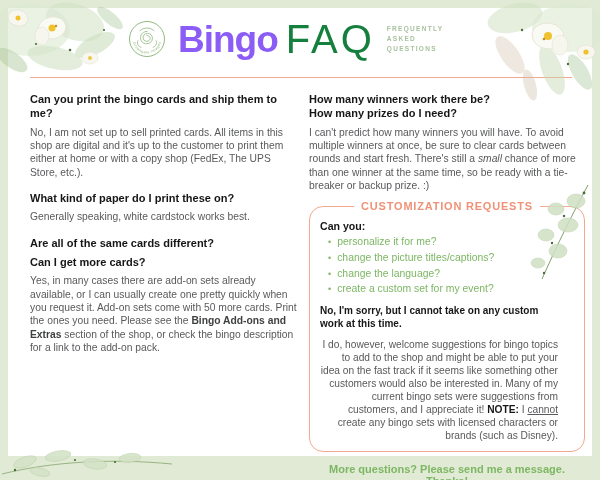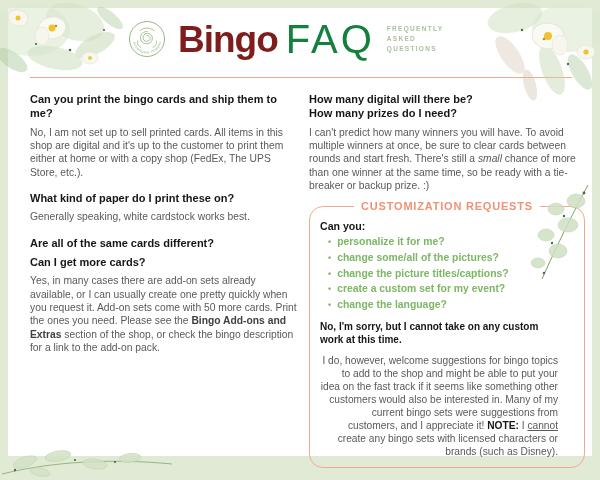--- a/index.html
+++ b/index.html
@@ -5,41 +5,41 @@
   * { margin:0; padding:0; box-sizing:border-box; }
   html,body { width:600px; height:480px; overflow:hidden; }
   body { font-family:"Liberation Sans","DejaVu Sans",sans-serif; background:#e1ead4; position:relative; }
 
   .card { position:absolute; left:8px; top:8px; width:584px; height:448px; background:#ffffff; }
 
   
   .header { position:absolute; left:0; top:0; width:100%; height:70px; }
   .header-inner { position:absolute; left:118px; top:10px; display:flex; align-items:center; }
   .logo { width:42px; height:42px; margin-right:10px; }
-  .title-bold { font-size:37px; font-weight:800; color:#7f1d1d; letter-spacing:-1px; line-height:1; }
+  .title-bold { font-size:37px; font-weight:800; color:#8b5cf6; letter-spacing:-1px; line-height:1; }
   .title-light { font-size:40px; font-weight:100; color:#15803d; letter-spacing:3px; line-height:1; margin-left:8px; font-family:"Liberation Sans",sans-serif; }
   .tagline { margin-left:12px; color:#a9c29e; font-size:6.5px; letter-spacing:1.3px; font-weight:600; line-height:1.5; }
   .header-rule { position:absolute; left:22px; top:69px; width:542px; height:0; border-top:1px solid #f2a98e; }
 
   
   .col { position:absolute; top:84px; }
   .col-left  { left:22px;  width:268px; }
   .col-right { left:301px; width:276px; }
 
   .question { font-size:11px; font-weight:700; color:#161616; line-height:1.3; margin-bottom:5px; }
   .answer   { font-size:10.3px; color:#58595b; line-height:1.3; margin-bottom:12px; }
   .answer b { color:#3f4042; }
 
   
   .cbox { position:relative; border:1.2px solid #f2a98e; border-radius:14px; padding:13px 26px 9px 10px; margin-top:14px; }
   .cbox-title { position:absolute; top:-7px; left:50%; transform:translateX(-50%); background:#ffffff; padding:0 7px;
                 color:#ef9277; font-size:11px; font-weight:700; letter-spacing:0.8px; white-space:nowrap; }
   .cbox-intro { font-size:10.6px; font-weight:700; color:#161616; margin-bottom:2px; }
   .cbox ul { list-style:none; margin-left:8px; margin-bottom:7px; }
-  .cbox li { font-size:10.4px; font-weight:700; color:#7db764; line-height:1.5; }
+  .cbox li { font-size:10.4px; font-weight:400; color:#7db764; line-height:1.5; }
   .cbox li::before { content:"•"; margin-right:6px; font-size:9px; }
   .cbox-no { font-size:10px; font-weight:700; color:#161616; line-height:1.3; margin-bottom:8px; }
   .cbox-para { font-size:10.2px; color:#58595b; line-height:1.28;text-align:right; }
   .cbox-para .note { font-weight:700; color:#161616; }
   .cbox-para .u { text-decoration:underline; }
 
   .closing { margin-top:11px; text-align:center; color:#7db764; font-weight:700; font-size:11px; }
 
   
   .deco { position:absolute; pointer-events:none; }
@@ -92,35 +92,34 @@
     </div>
     <div>
       <div class="question">Can I get more cards?</div>
       <div class="answer"><span>Yes, in many cases there are add-on sets already available, or I can usually create one pretty quickly when you request it. Add-on sets come with 50 more cards. Print the ones you need. Please see the </span><b>Bingo Add-ons and Extras</b><span> section of the shop, or check the bingo description for a link to the add-on pack.</span></div>
     </div>
   </div>
 
   <div class="col col-right">
     <div>
       <div class="question">
-        <div>How many digital will there be?</div>
+        <div>How many winners work there be?</div>
         <div>How many prizes do I need?</div>
       </div>
       <div class="answer"><span>I can't predict how many winners you will have. To avoid multiple winners at once, be sure to clear cards between rounds and start fresh. There's still a </span><i>small</i><span> chance of more than one winner at the same time, so be ready with a tie-breaker or backup prize. :)</span></div>
     </div>
 
     <div class="cbox">
       <span class="cbox-title">CUSTOMIZATION REQUESTS</span>
       <div class="cbox-intro">Can you:</div>
       <ul>
         <li>personalize it for me?</li>
-        <li>change some/all of the pictures?</li>
         <li>change the picture titles/captions?</li>
+        <li>change the language?</li>
         <li>create a custom set for my event?</li>
-        <li>change the language?</li>
       </ul>
       <div class="cbox-no">No, I'm sorry, but I cannot take on any custom work at this time.</div>
       <div class="cbox-para"><span>I do, however, welcome suggestions for bingo topics to add to the shop and might be able to put your idea on the fast track if it seems like something other customers would also be interested in. Many of my current bingo sets were suggestions from customers, and I appreciate it! </span><span class="note">NOTE:</span><span> I </span><span class="u">cannot</span><span> create any bingo sets with licensed characters or brands (such as Disney).</span></div>
     </div>
 
     <div class="closing">More questions? Please send me a message. Thanks!</div>
   </div>
 </div>
 
 <svg class="deco deco-tl" width="150" height="88" viewBox="0 0 150 88">

